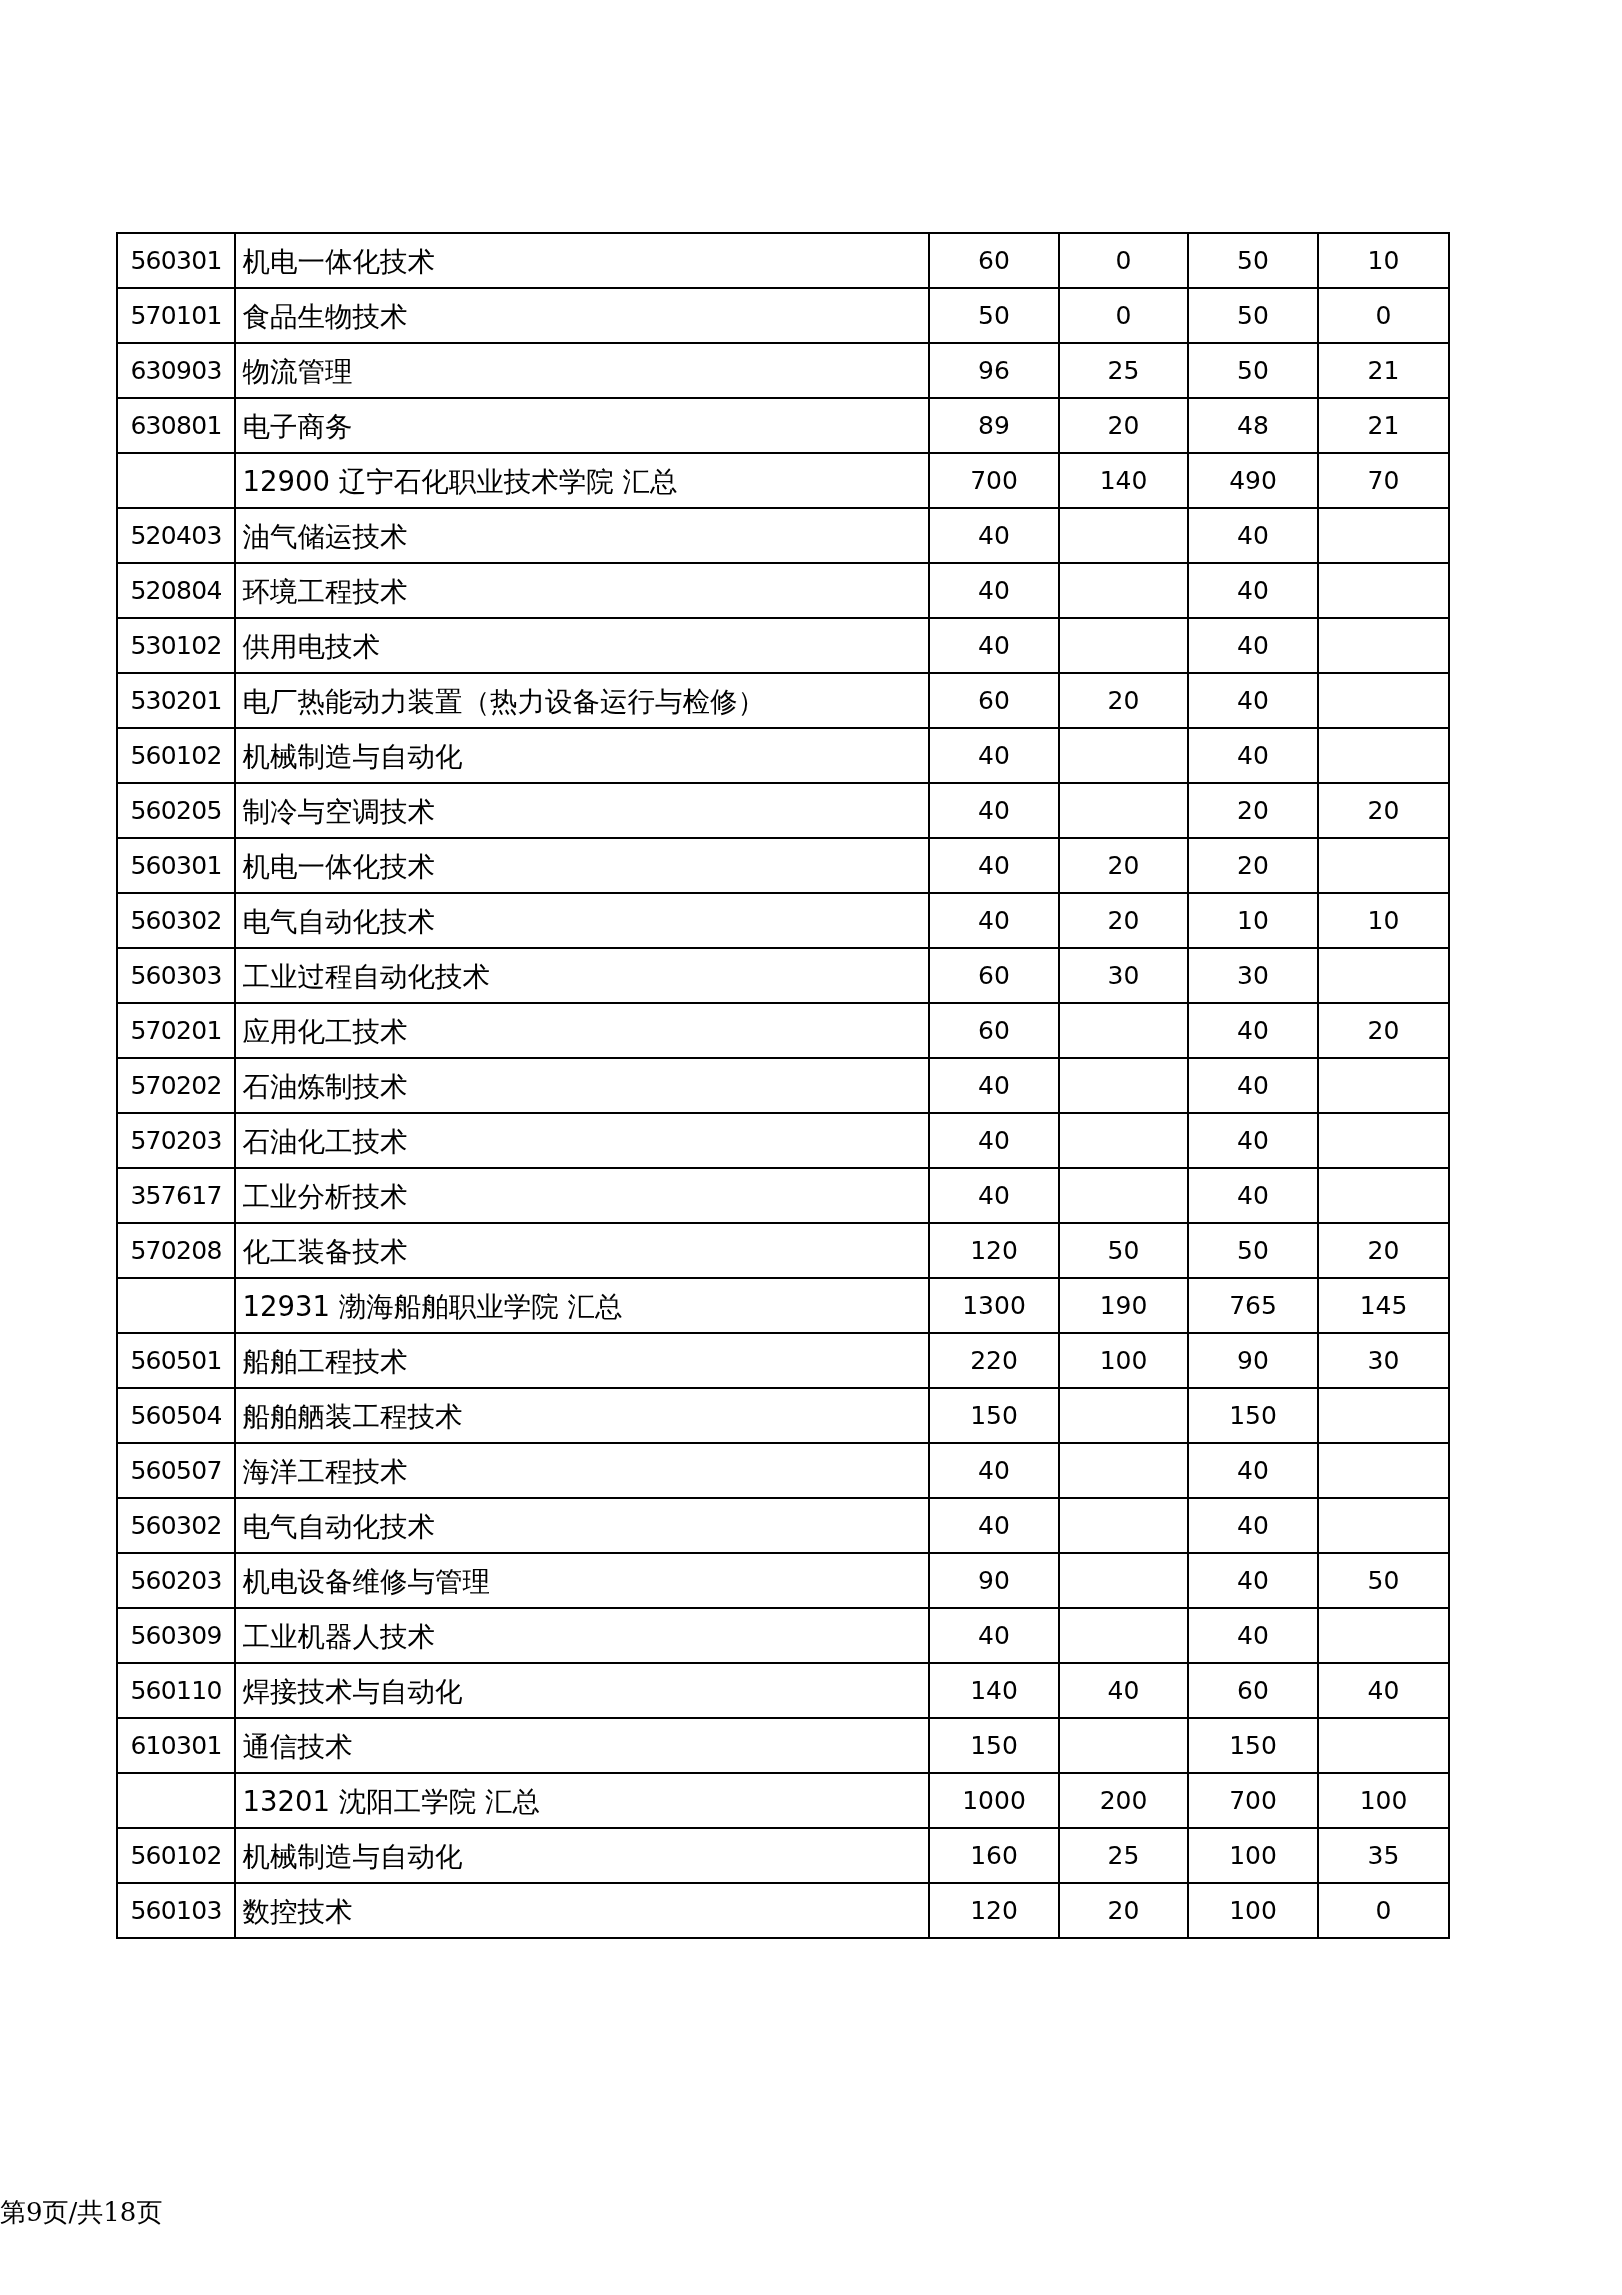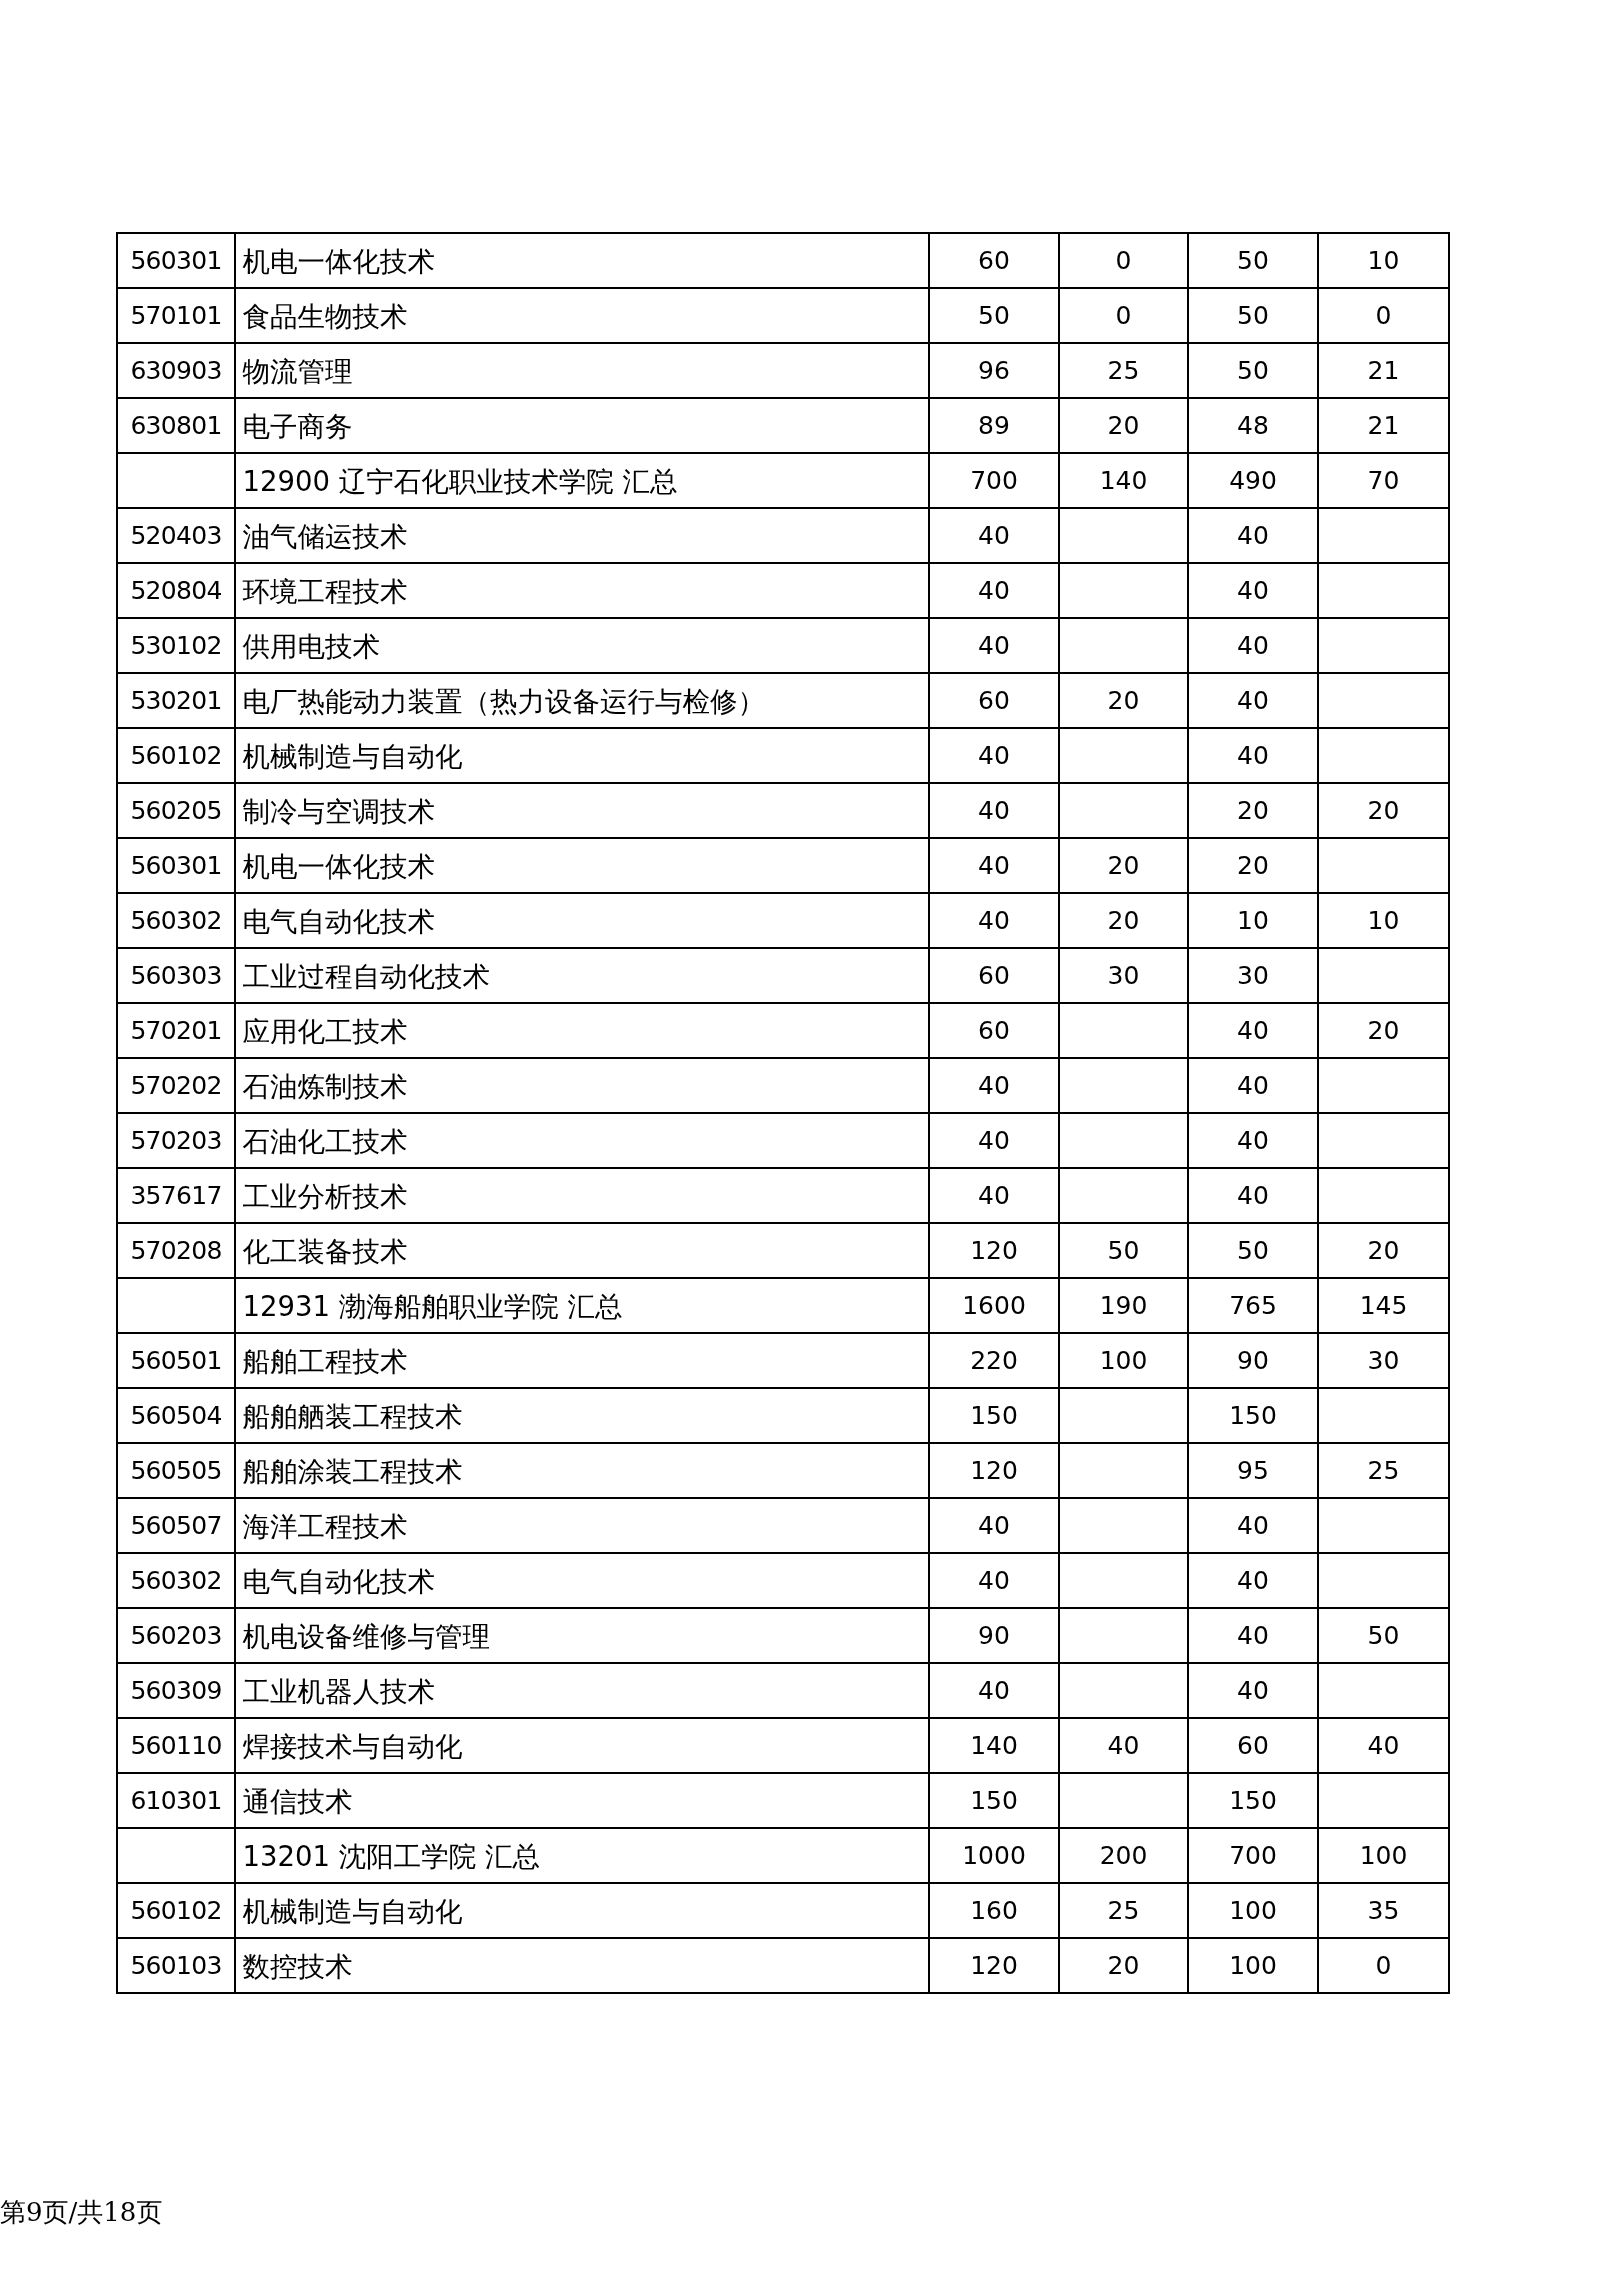--- a/index.html
+++ b/index.html
@@ -238,48 +238,40 @@
         <td class="code">570208</td>
         <td class="name">化工装备技术</td>
         <td class="num">120</td>
         <td class="num">50</td>
         <td class="num">50</td>
         <td class="num">20</td>
       </tr>
       <tr class="summary">
         <td class="code"></td>
         <td class="name">12931 渤海船舶职业学院 汇总</td>
-        <td class="num">1600</td>
+        <td class="num">1300</td>
         <td class="num">190</td>
         <td class="num">765</td>
         <td class="num">145</td>
       </tr>
       <tr class="item">
         <td class="code">560501</td>
         <td class="name">船舶工程技术</td>
         <td class="num">220</td>
         <td class="num">100</td>
         <td class="num">90</td>
         <td class="num">30</td>
       </tr>
       <tr class="item">
         <td class="code">560504</td>
         <td class="name">船舶舾装工程技术</td>
         <td class="num">150</td>
         <td class="num"></td>
         <td class="num">150</td>
         <td class="num"></td>
-      </tr>
-      <tr class="item">
-        <td class="code">560505</td>
-        <td class="name">船舶涂装工程技术</td>
-        <td class="num">120</td>
-        <td class="num"></td>
-        <td class="num">95</td>
-        <td class="num">25</td>
       </tr>
       <tr class="item">
         <td class="code">560507</td>
         <td class="name">海洋工程技术</td>
         <td class="num">40</td>
         <td class="num"></td>
         <td class="num">40</td>
         <td class="num"></td>
       </tr>
       <tr class="item">

